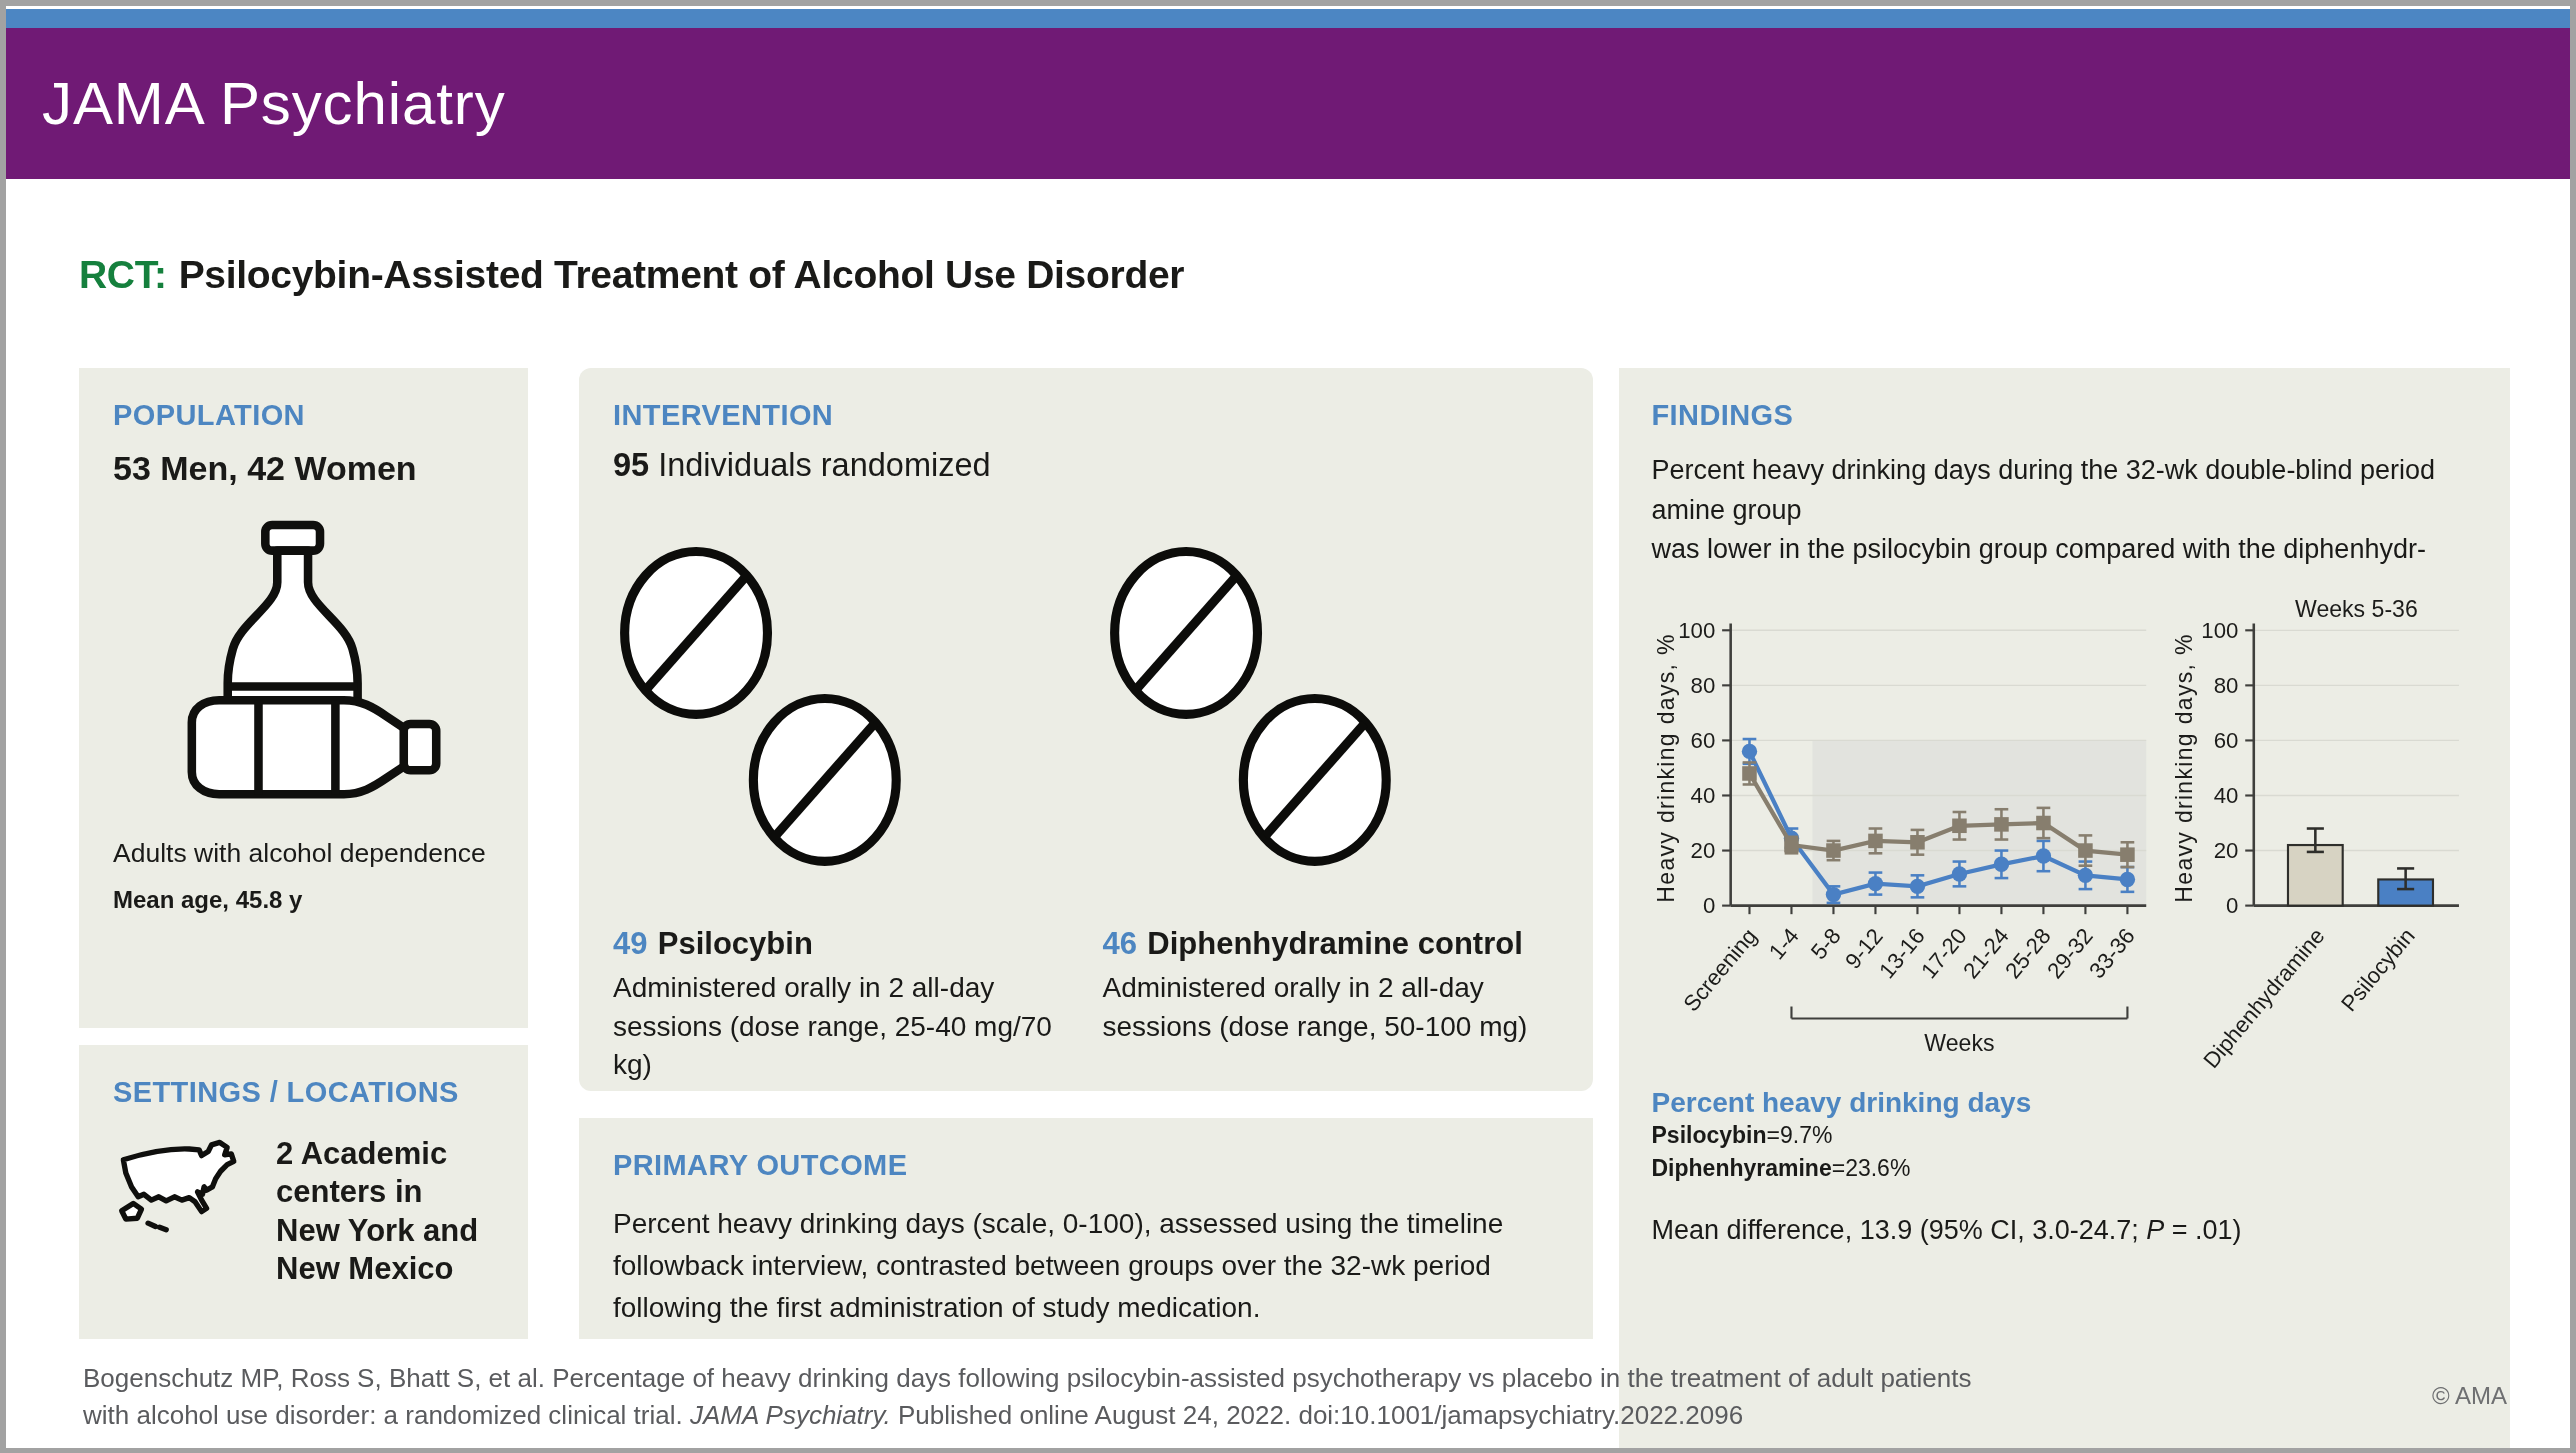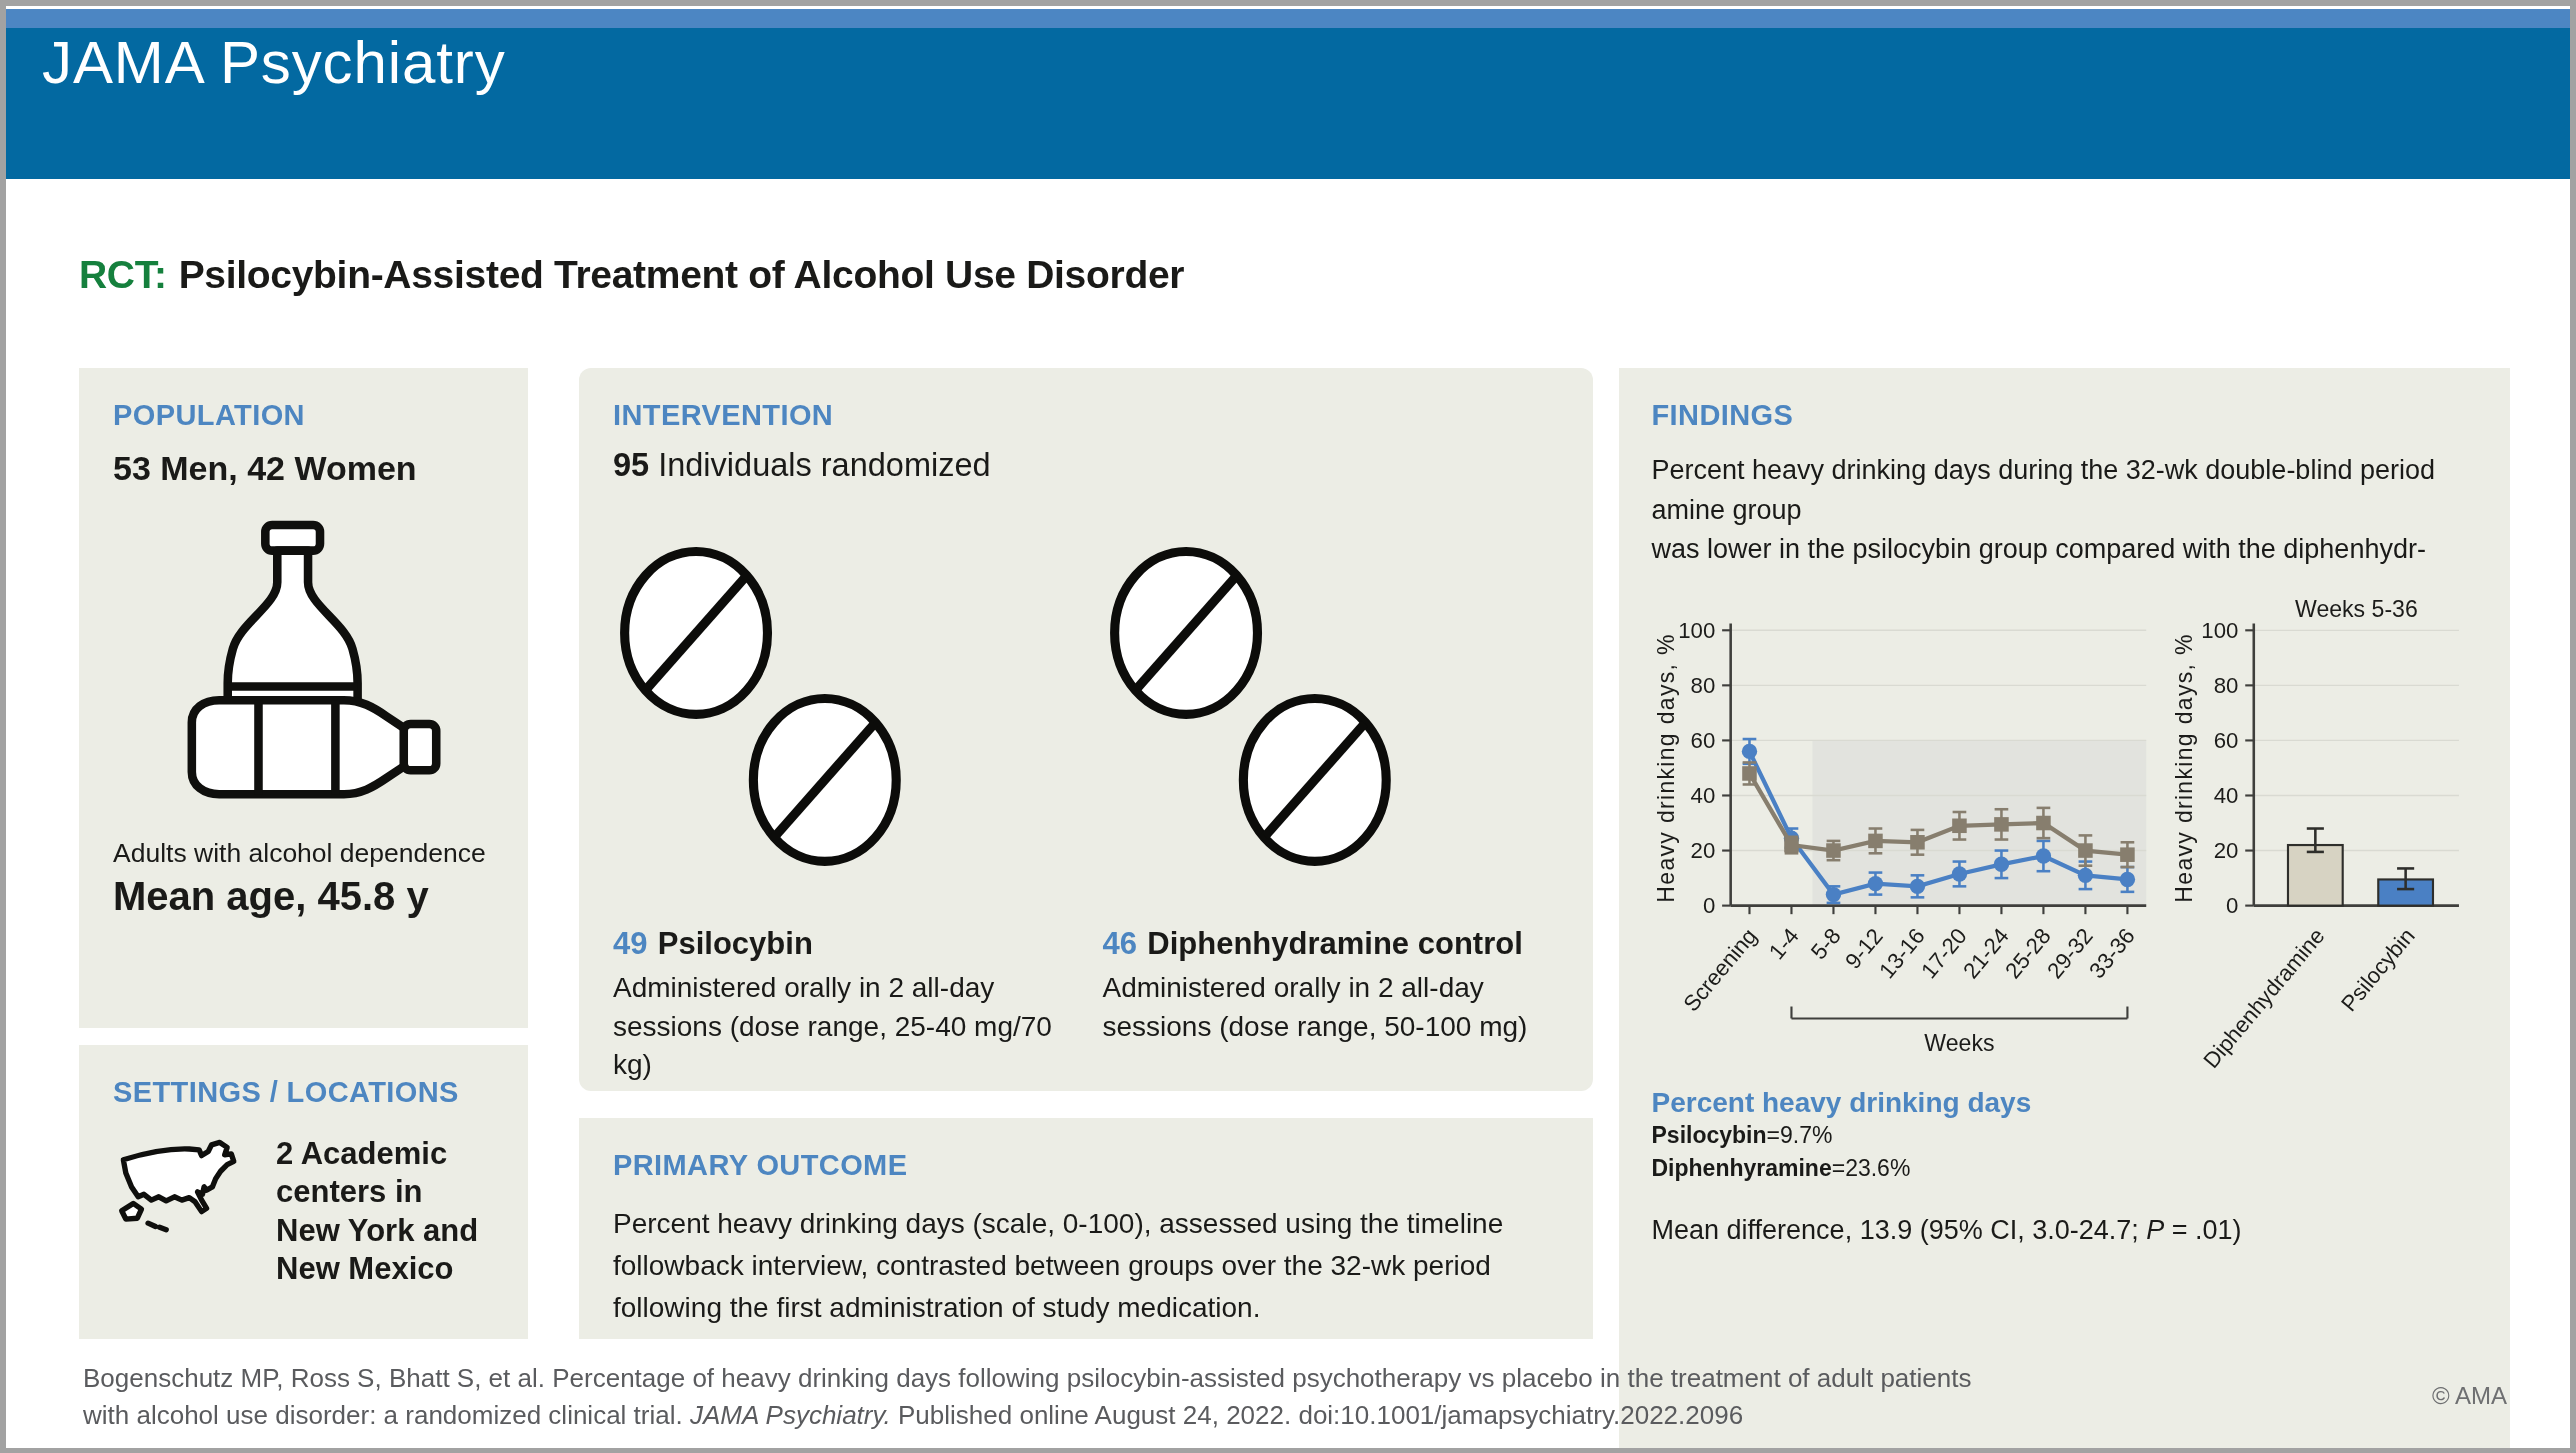--- a/index.html
+++ b/index.html
@@ -3,34 +3,34 @@
 <meta charset="utf-8">
 <style>
   * { margin:0; padding:0; box-sizing:border-box; }
   html,body { background:#ffffff; }
   .page {
     position:relative; width:2576px; height:1454px; background:#fff;
     border:6px solid #A2A2A2; overflow:hidden;
     font-family:"Liberation Sans", sans-serif; color:#1A1A18;
   }
   .strip { height:19.7px; background:#4C86C3; margin-top:2.6px; }
-  .band  { height:151px; background:#0369a1; display:flex; }
+  .band  { height:151px; background:#701a75; display:flex; align-items:center; }
   .journal { color:#fff; font-size:60px; font-weight:400; margin-left:36px; letter-spacing:0.9px; }
 
   .headline { position:absolute; left:73px; top:247px; font-size:39px; font-weight:700; letter-spacing:-0.3px; white-space:nowrap; }
   .headline .rct { color:#15803d; margin-right:12px; }
 
   .box { position:absolute; background:#ECEDE5; padding:31px 34px; }
   .heading { color:#4D86C1; font-size:29px; font-weight:700; letter-spacing:0.4px; }
 
   #box-population { left:73px; top:362px; width:449px; height:660px; }
   .pop-stat { font-size:34px; font-weight:700; margin-top:17px; }
   .bottles-wrap { margin:31px 0 0 24px; }
   .pop-desc { font-size:26.5px; margin-top:34px; }
-  .pop-age  { font-size:40px; font-weight:700; margin-top:5px; }
+  .pop-age  { font-size:24px; font-weight:700; margin-top:17px; }
 
   #box-settings { left:73px; top:1039px; width:449px; height:294px; }
   .settings-row { display:flex; gap:22px; margin-top:26px; }
   .settings-text { font-size:31px; font-weight:700; line-height:1.24; width:257px; }
 
   #box-intervention { left:573px; top:362px; width:1014px; height:723px;border-radius:12px; }
   .rand-line { font-size:32.5px; margin-top:15.4px; }
   .rand-line b { font-weight:700; }
   .arm-grid { display:grid; grid-template-columns:1fr 1fr; column-gap:33px; }
   .pill-cell { margin-top:60px; }

